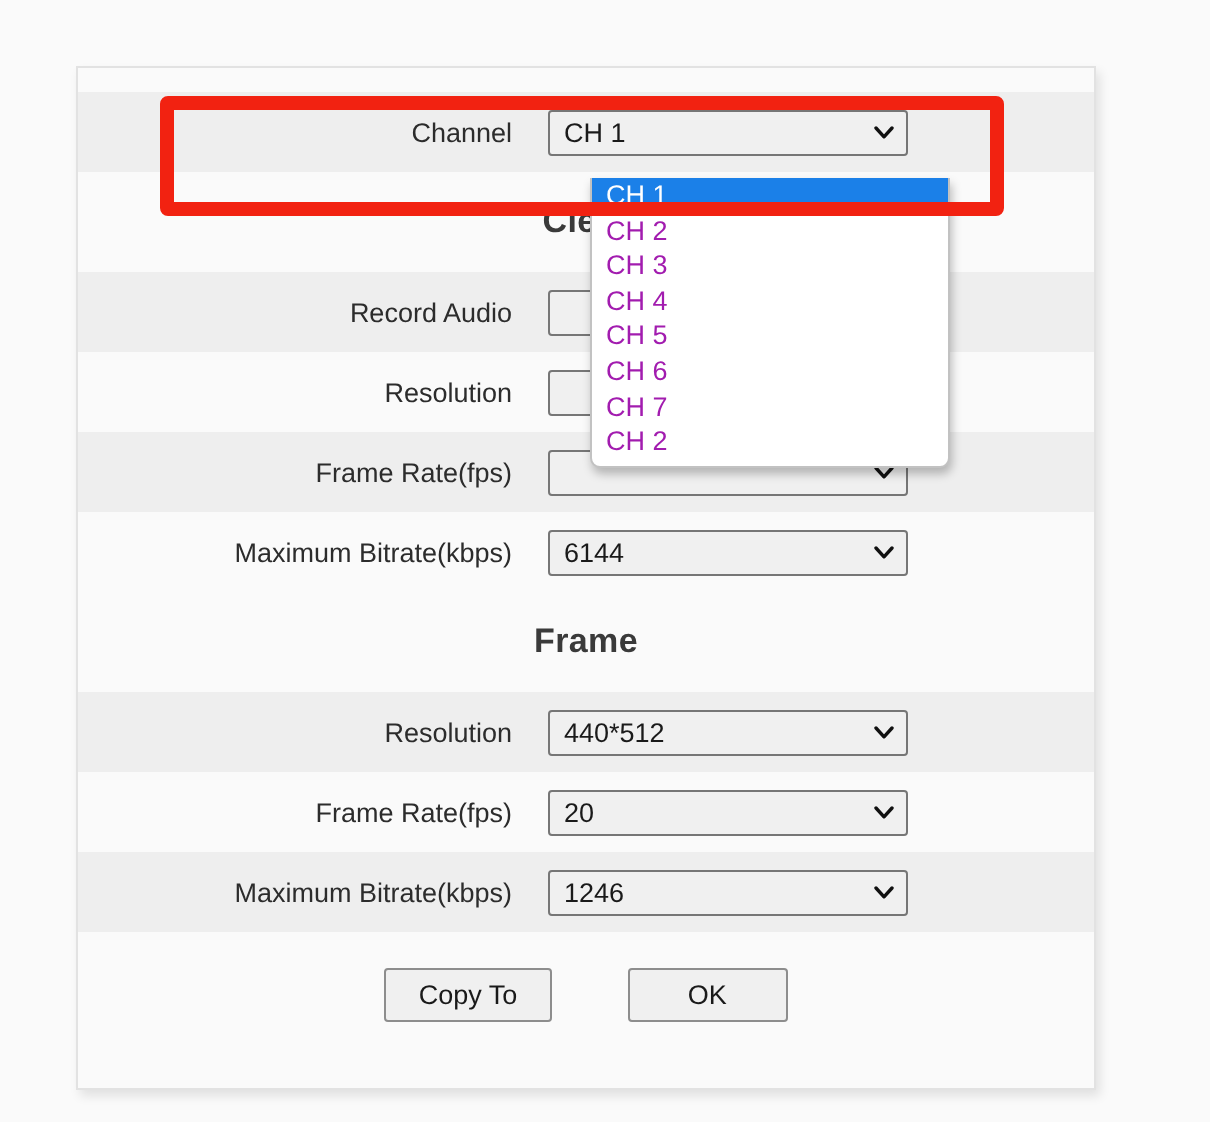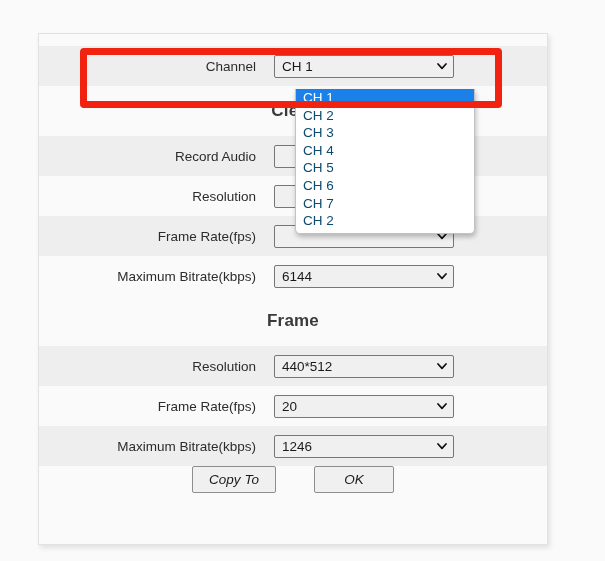--- a/index.html
+++ b/index.html
@@ -102,25 +102,24 @@
     font-size: 17px;
     font-weight: bold;
     color: #3a3a3a;
     letter-spacing: 0.2px;
   }
 
   
   .button-bar {
     height: 62px;
     display: flex;
-    align-items: flex-start;
+    align-items: center;
     justify-content: center;
     gap: 38px;
     background: #fafafa;
-    font-style: italic;
   }
   .btn {
     min-width: 80px;
     height: 27px;
     padding: 0 16px;
     background: #f0f0f0;
     border: 1px solid #8d8d8d;
     border-radius: 2px;
     font-family: "Liberation Sans", sans-serif;
     font-size: 13.5px;
@@ -147,21 +146,21 @@
     box-shadow: 1px 3px 5px rgba(0,0,0,0.25);
     z-index: 40;
     padding-bottom: 3px;
     overflow: hidden;
   }
   .opt {
     height: 17.6px;
     line-height: 17.6px;
     padding: 0 7px;
     font-size: 13.5px;
-    color: #0c4a6e;
+    color: #a21caf;
     white-space: nowrap;
   }
   .opt.selected {
     background: #1b80e8;
     color: #ffffff;
   }
 
   
   #annot {
     position: absolute;

